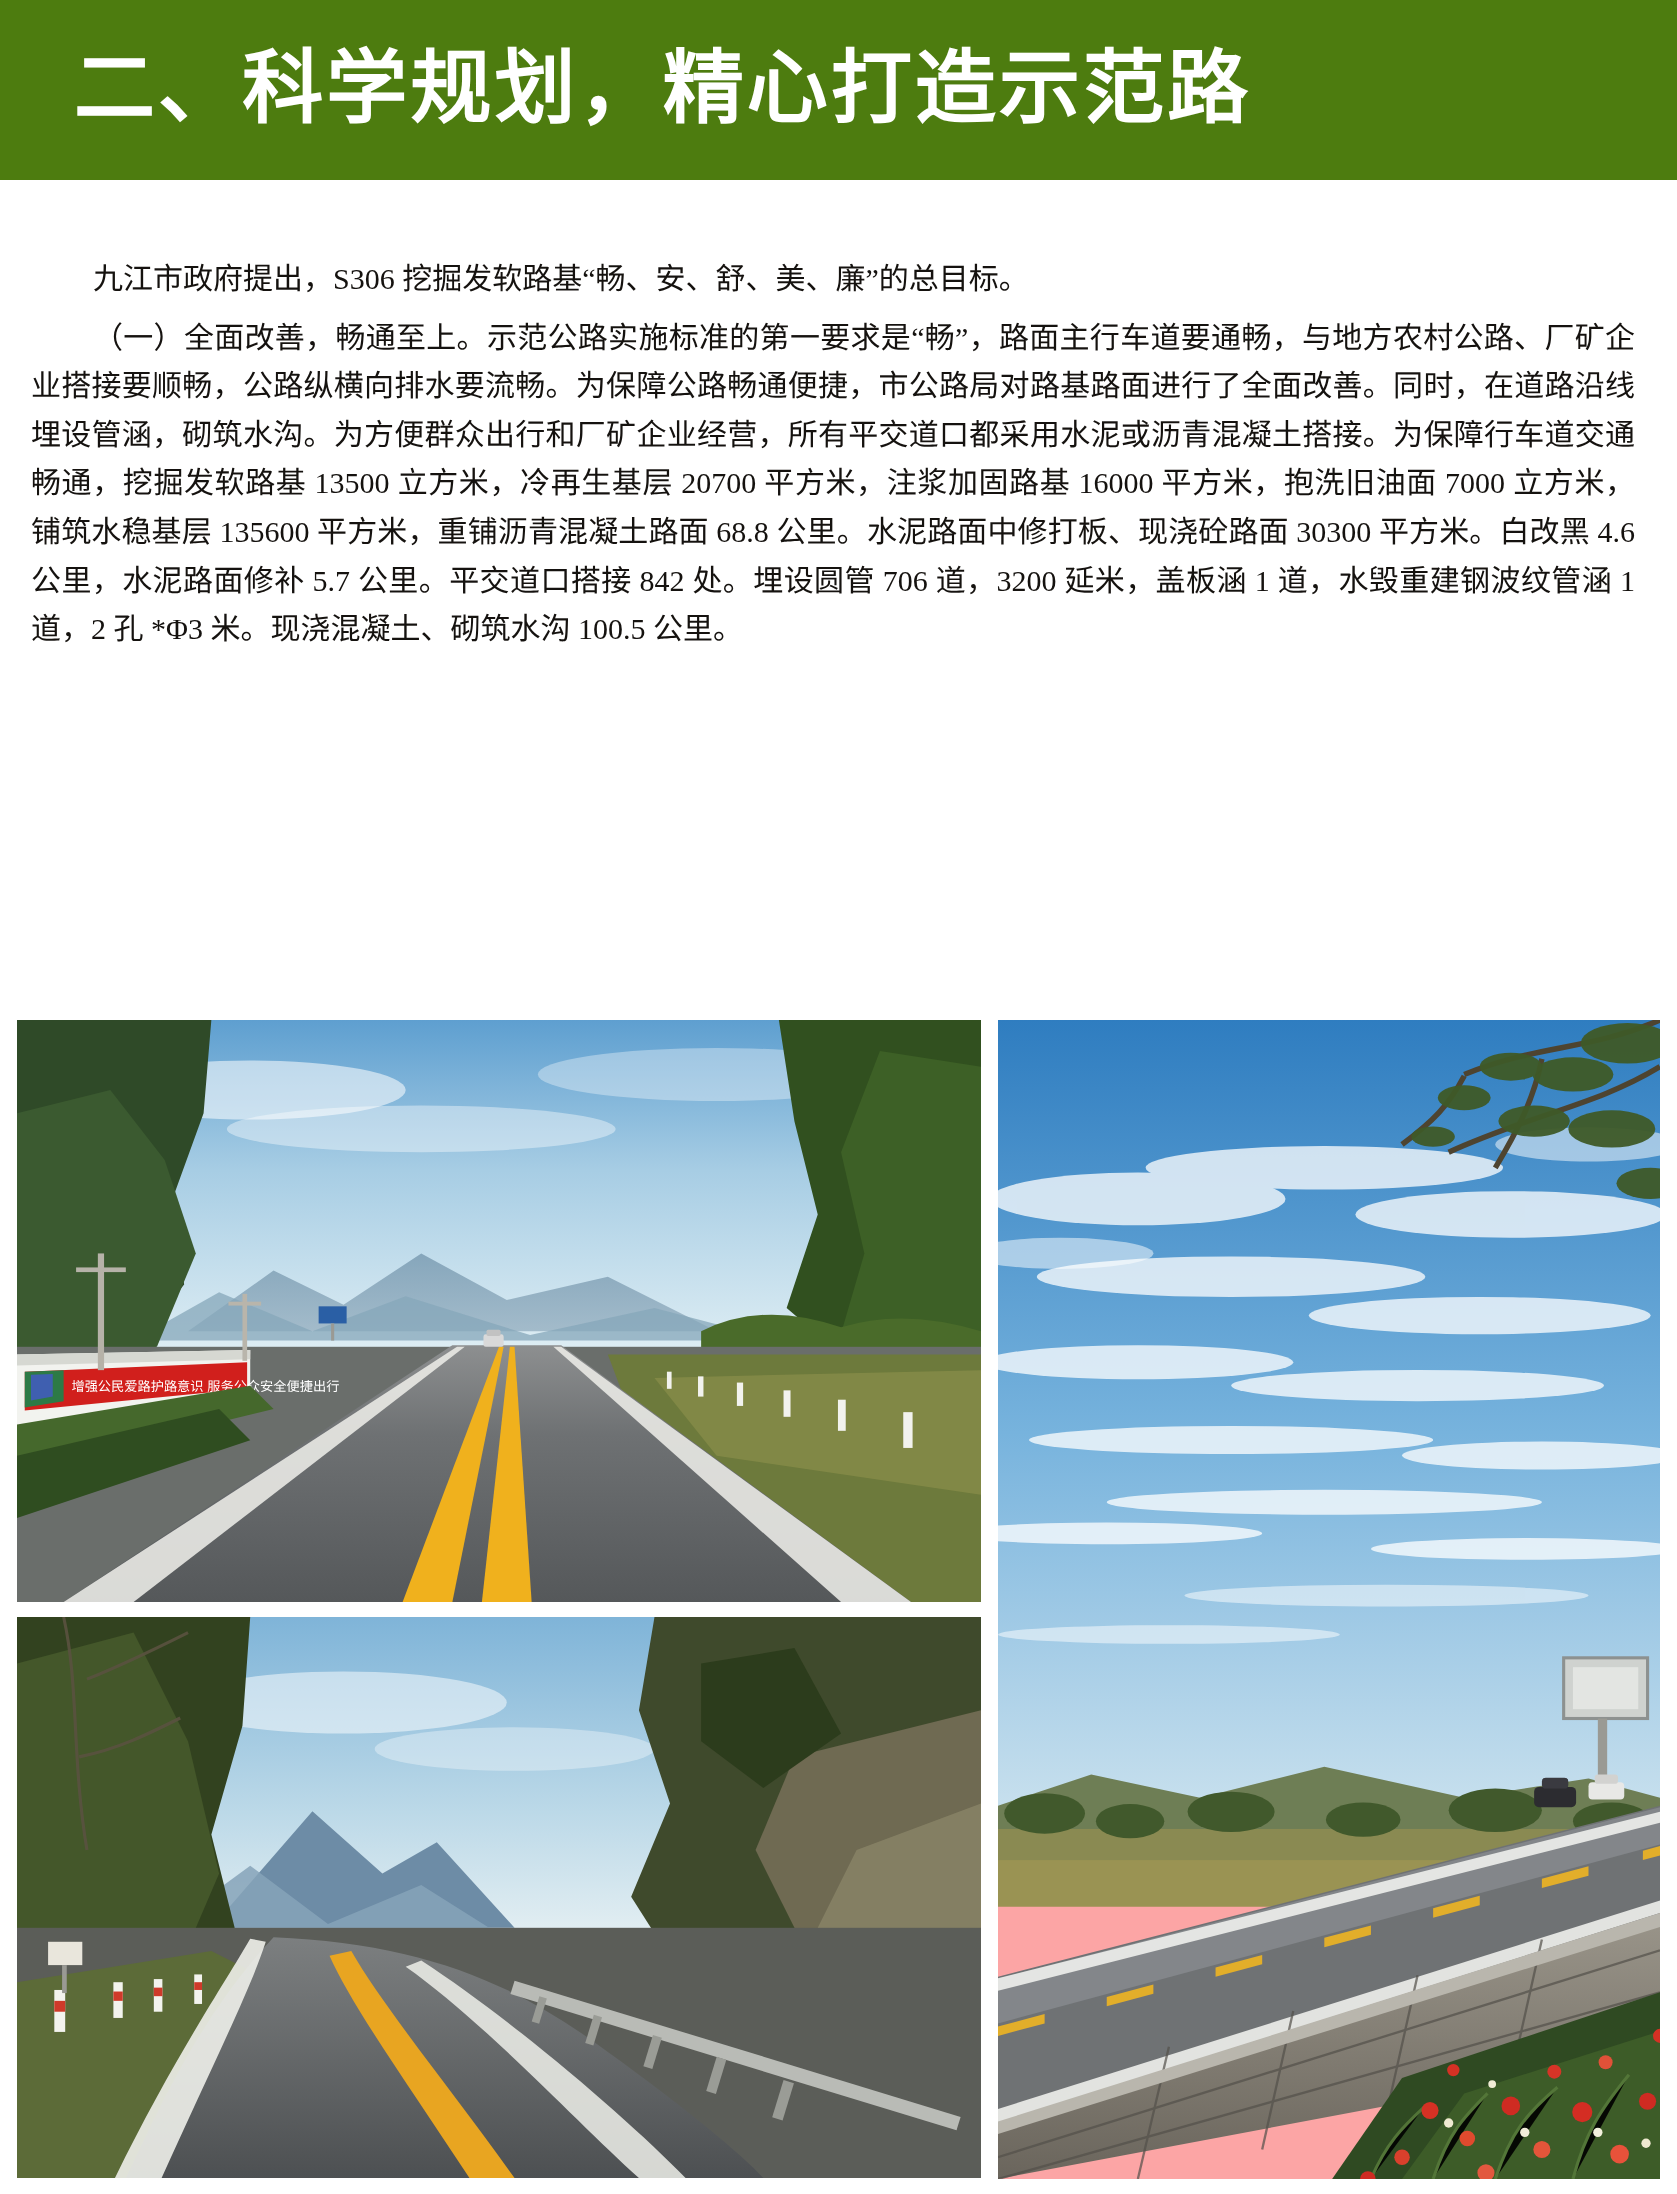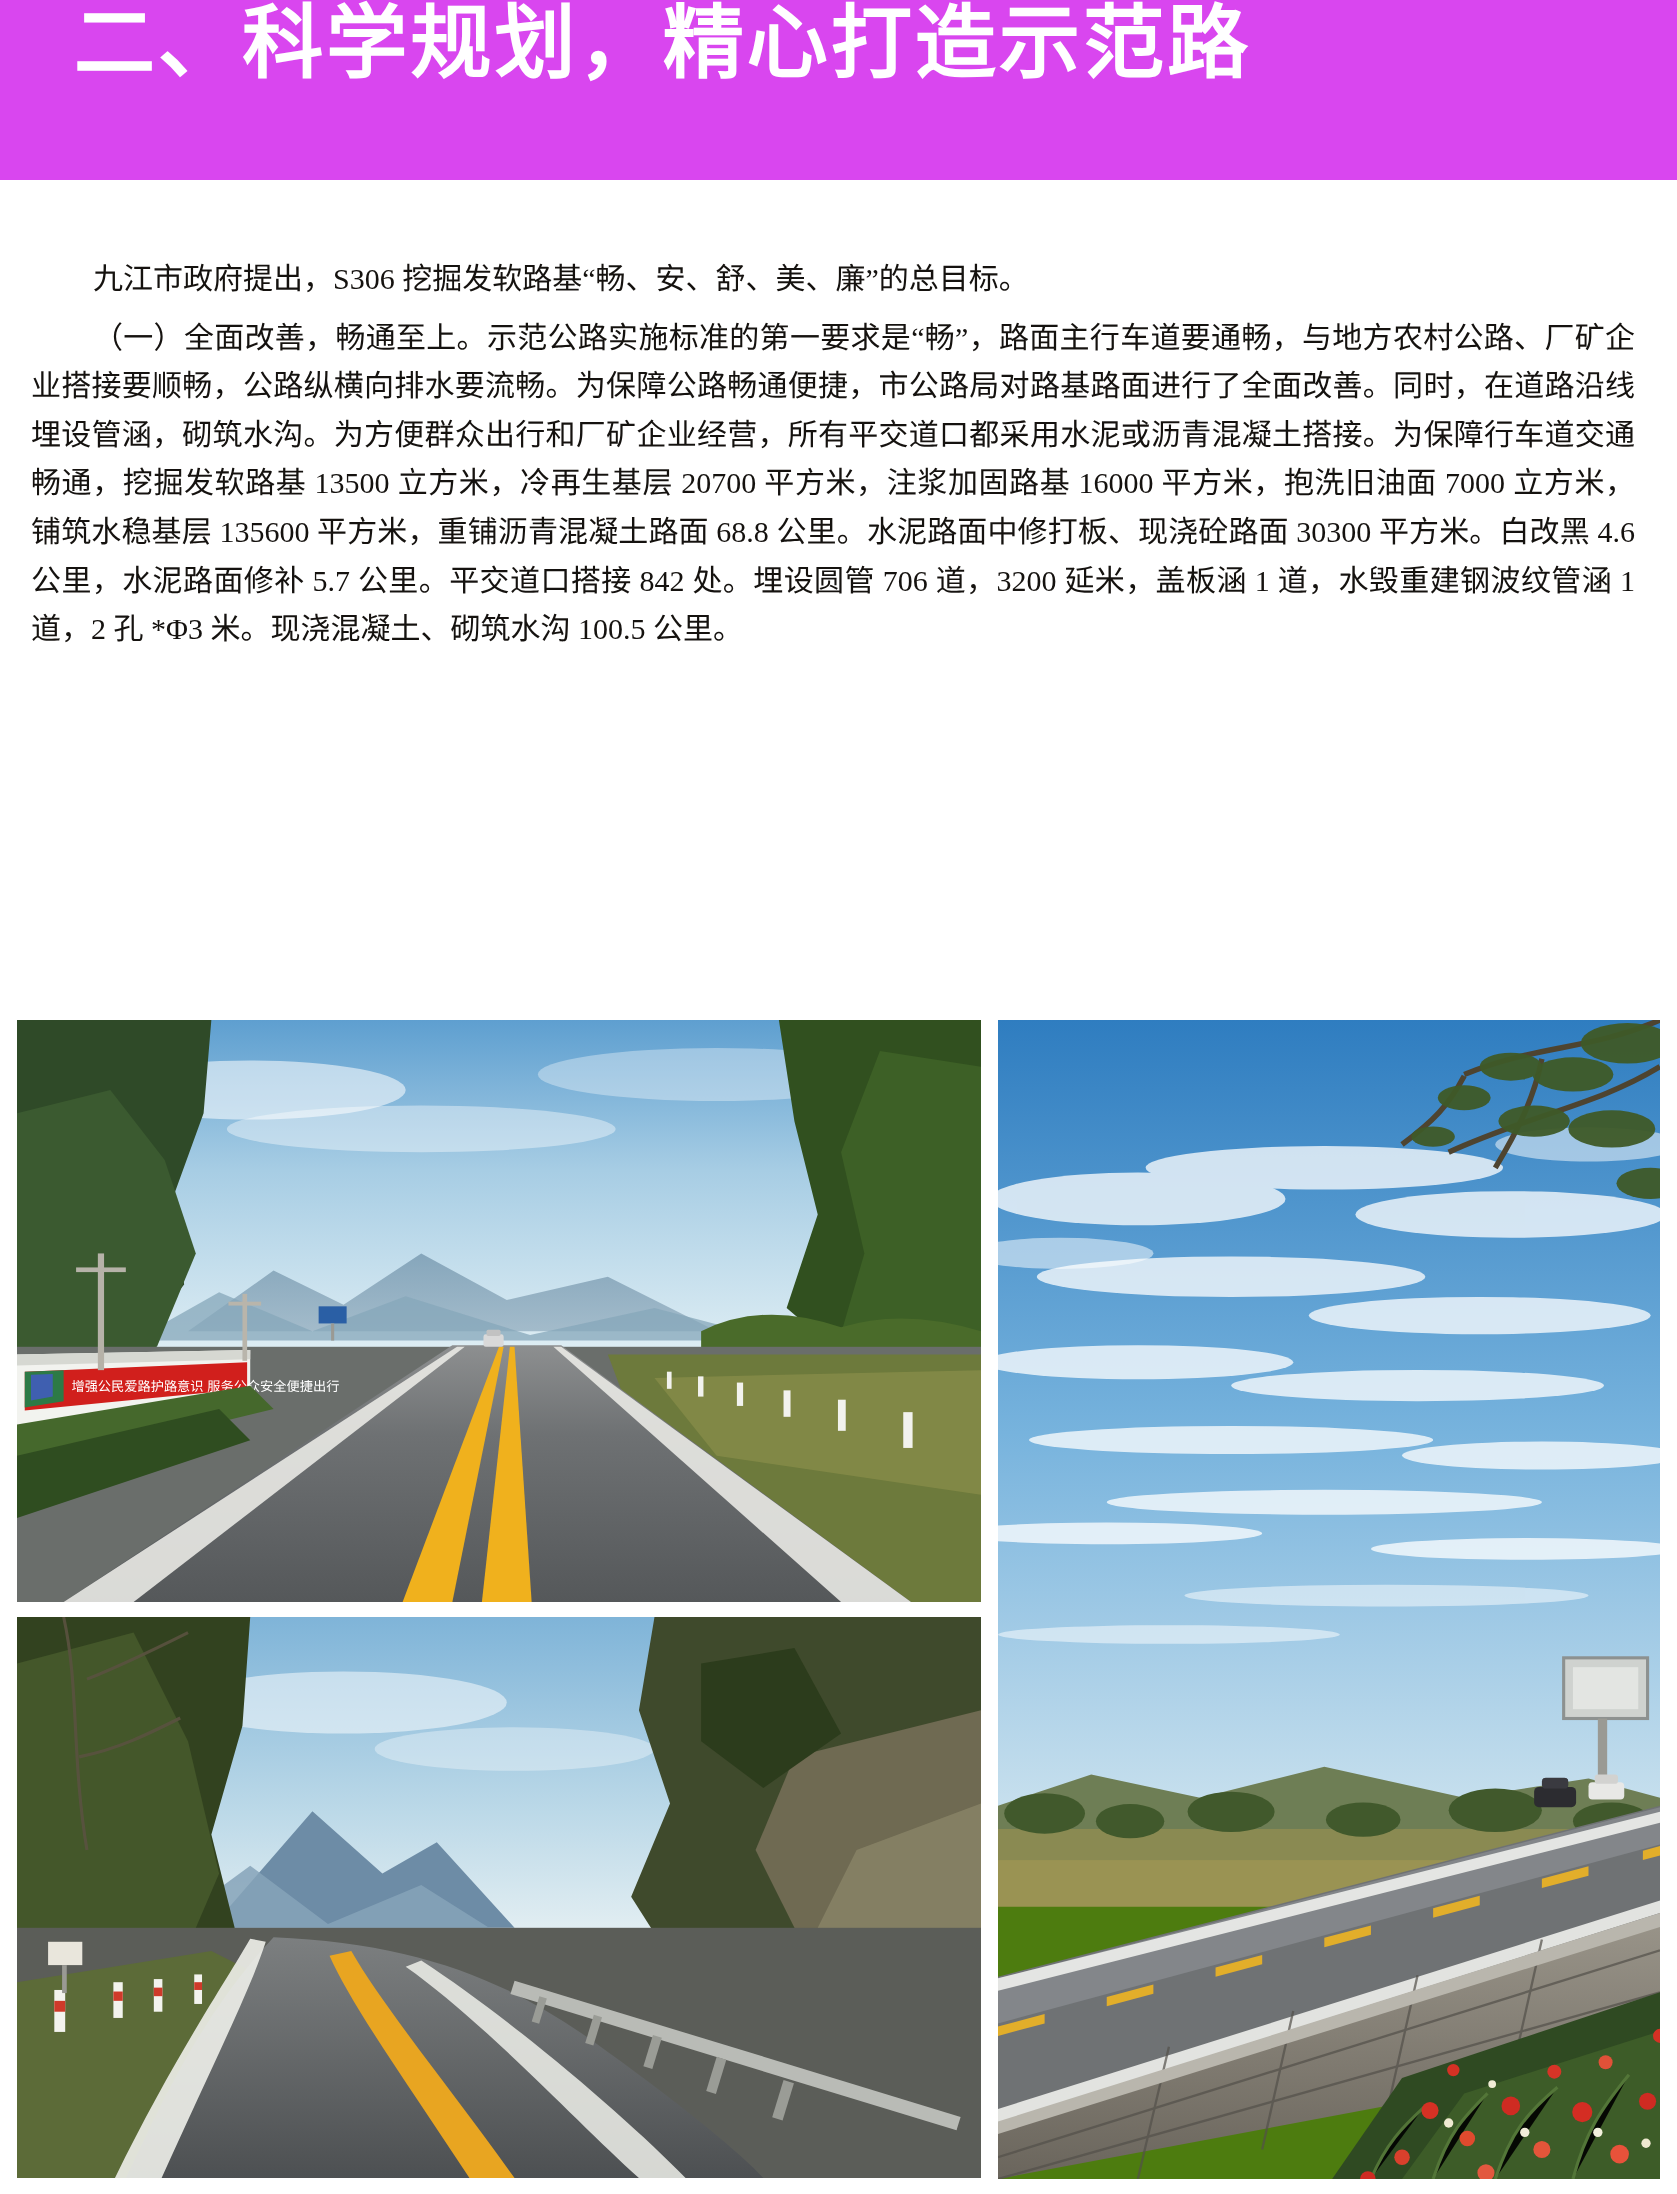--- a/index.html
+++ b/index.html
@@ -12,22 +12,23 @@
     height: 2194px;
     font-family: "Liberation Serif", "DejaVu Serif", serif;
     overflow: hidden;
     position: relative;
   }
 
   
   .banner {
     width: 100%;
     height: 180px;
-    background: #d946ef;
+    background: #4d7c0f;
     display: flex;
+    align-items: center;
     box-sizing: border-box;
     padding-left: 74px;
   }
   .banner-title {
     color: #ffffff;
     font-size: 81px;
     font-weight: bold;
     letter-spacing: 3.1px;
     font-family: "Liberation Serif", "DejaVu Serif", serif;
     line-height: 1.1;
@@ -56,21 +57,21 @@
   .photos {
     position: absolute;
     left: 17px;
     top: 1020px;
     width: 1644px;
     height: 1159px;
   }
   .photo {
     position: absolute;
     overflow: hidden;
-    background: #4d7c0f;
+    background: #fca5a5;
   }
   .p-top-left   { left: 0px;    top: 0px;   width: 964px; height: 582px; }
   .p-bottom-left{ left: 0px;    top: 597px; width: 964px; height: 561px; }
   .p-right      { left: 981px; top: 0px;   width: 662px;  height: 1159px; }
 
   .photo svg { display: block; width: 100%; height: 100%; }
 
   
   .wall-text {
     font-family: "Liberation Sans", sans-serif;

